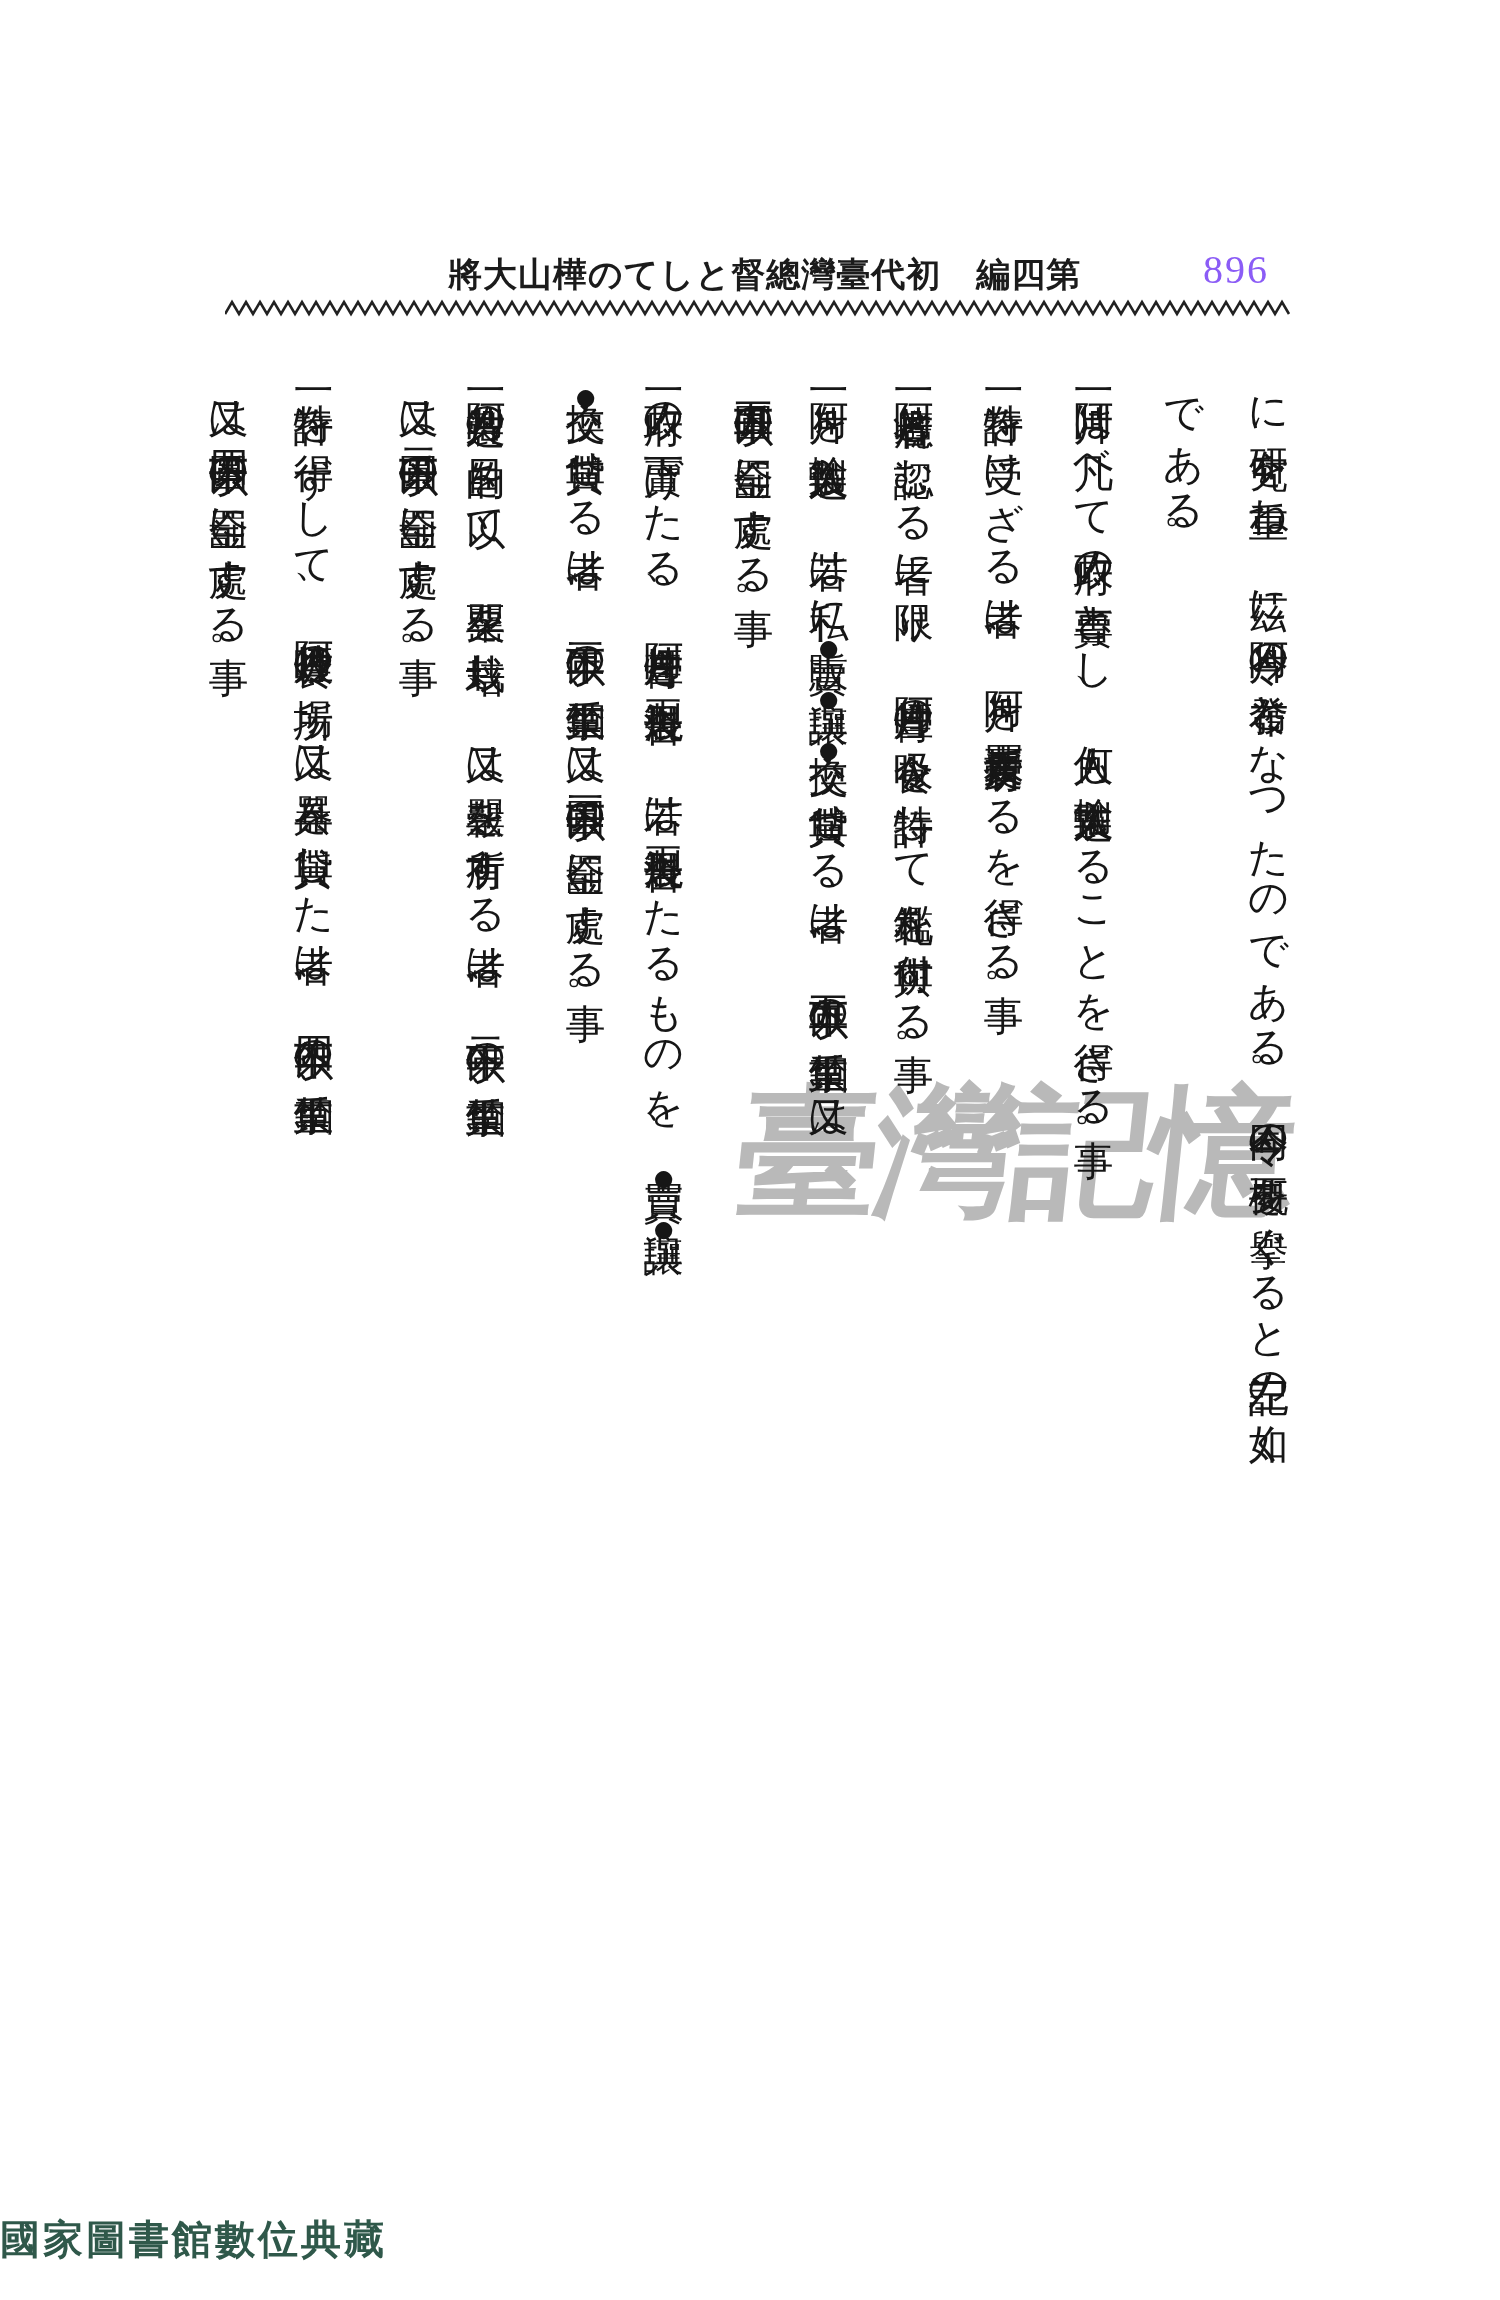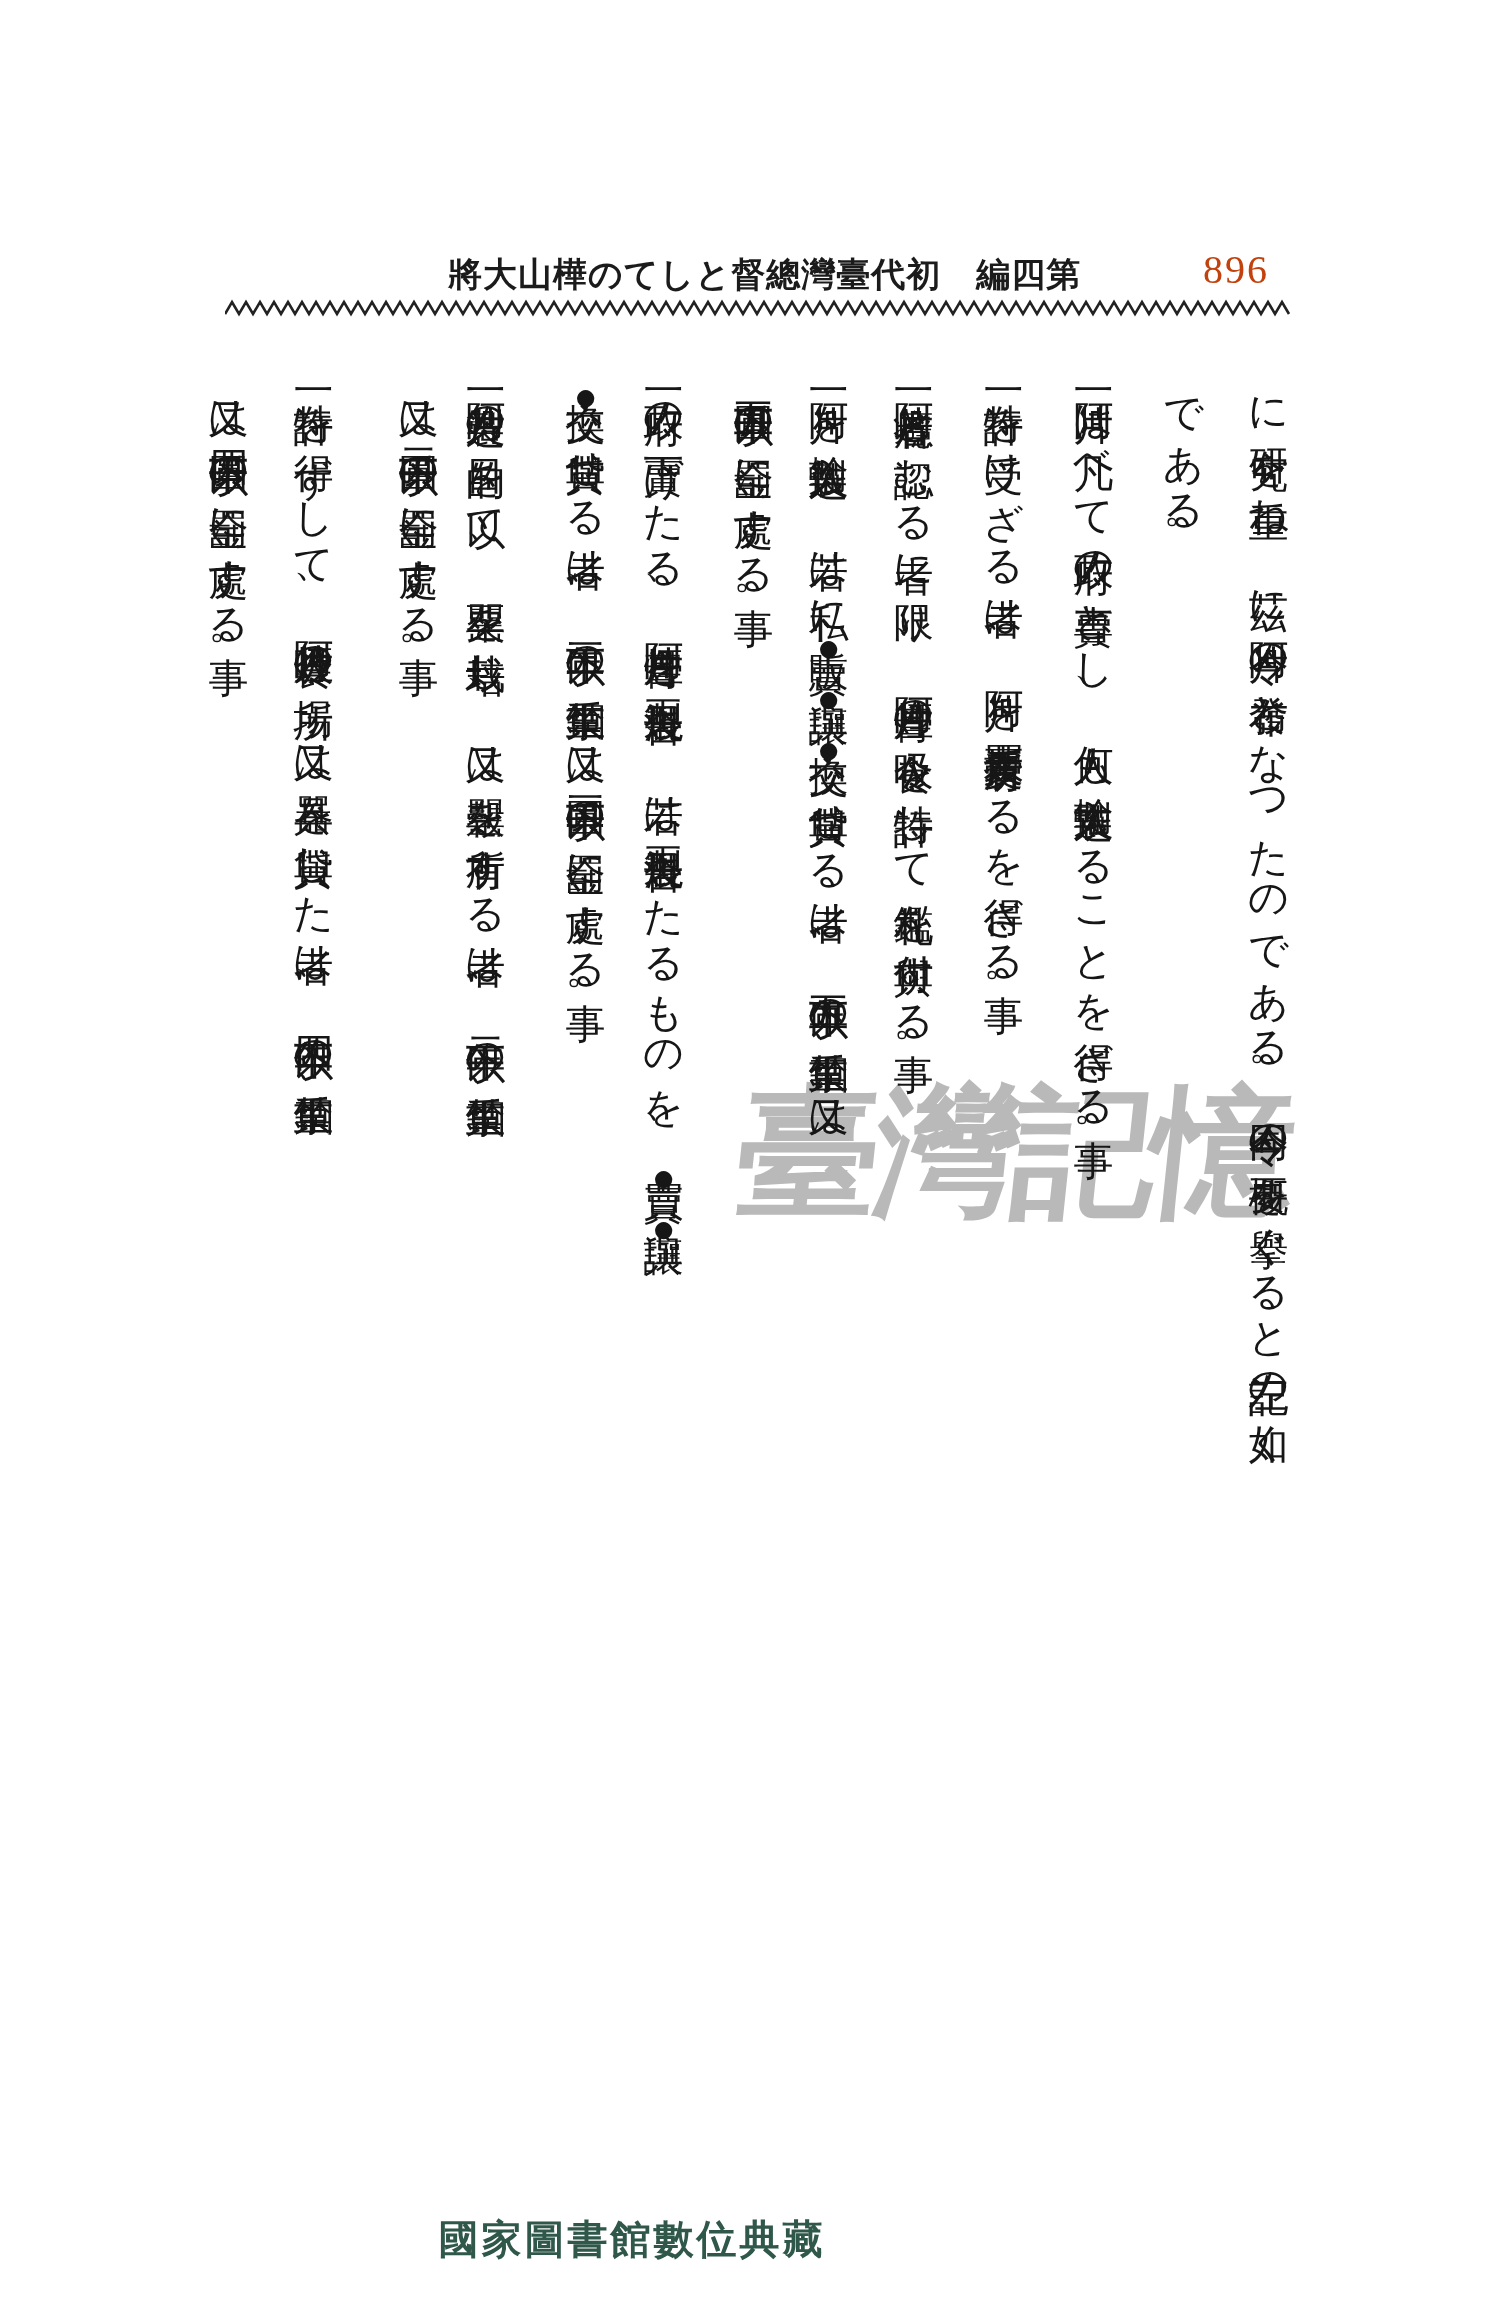--- a/index.html
+++ b/index.html
@@ -11,21 +11,21 @@
     font-family:"Liberation Serif","DejaVu Serif",serif;
   }
   
   #header-title{
     position:absolute;left:448px;top:252px;
     font-size:34px;font-weight:bold;color:#1b1b1b;
     letter-spacing:1px;white-space:nowrap;
   }
   #page-number{
     position:absolute;left:1203px;top:246px;
-    font-size:40px;color:#c2410c;letter-spacing:2px;
+    font-size:40px;color:#8b5cf6;letter-spacing:2px;
   }
   #wavy{position:absolute;left:225px;top:296px;}
   
   .col{
     position:absolute;top:370px;
     writing-mode:vertical-rl;text-orientation:upright;
     font-size:40px;line-height:1.15;letter-spacing:2px;
     color:#161616;white-space:nowrap;
     font-family:"Liberation Serif","DejaVu Serif",serif;
   }
@@ -39,21 +39,21 @@
   }
   #watermark-latin{
     position:absolute;left:168px;top:136px;
     font-size:46px;font-style:italic;color:#9a9a9a;
     font-family:"Liberation Serif","DejaVu Serif",serif;
     white-space:nowrap;
   }
   
   #footer-caption{
     position:absolute;left:0;top:2212px;width:1264px;
-    text-align:center;font-size:40px;font-weight:bold;
+    font-size:40px;font-weight:bold;
     letter-spacing:3px;
     font-family:Liberation Mono, monospace;
   }
 </style>
 </head>
 <body>
 
 <div id="page">
 
   <div id="header-title">將大山樺のてしと督總灣臺代初　編四第</div>

